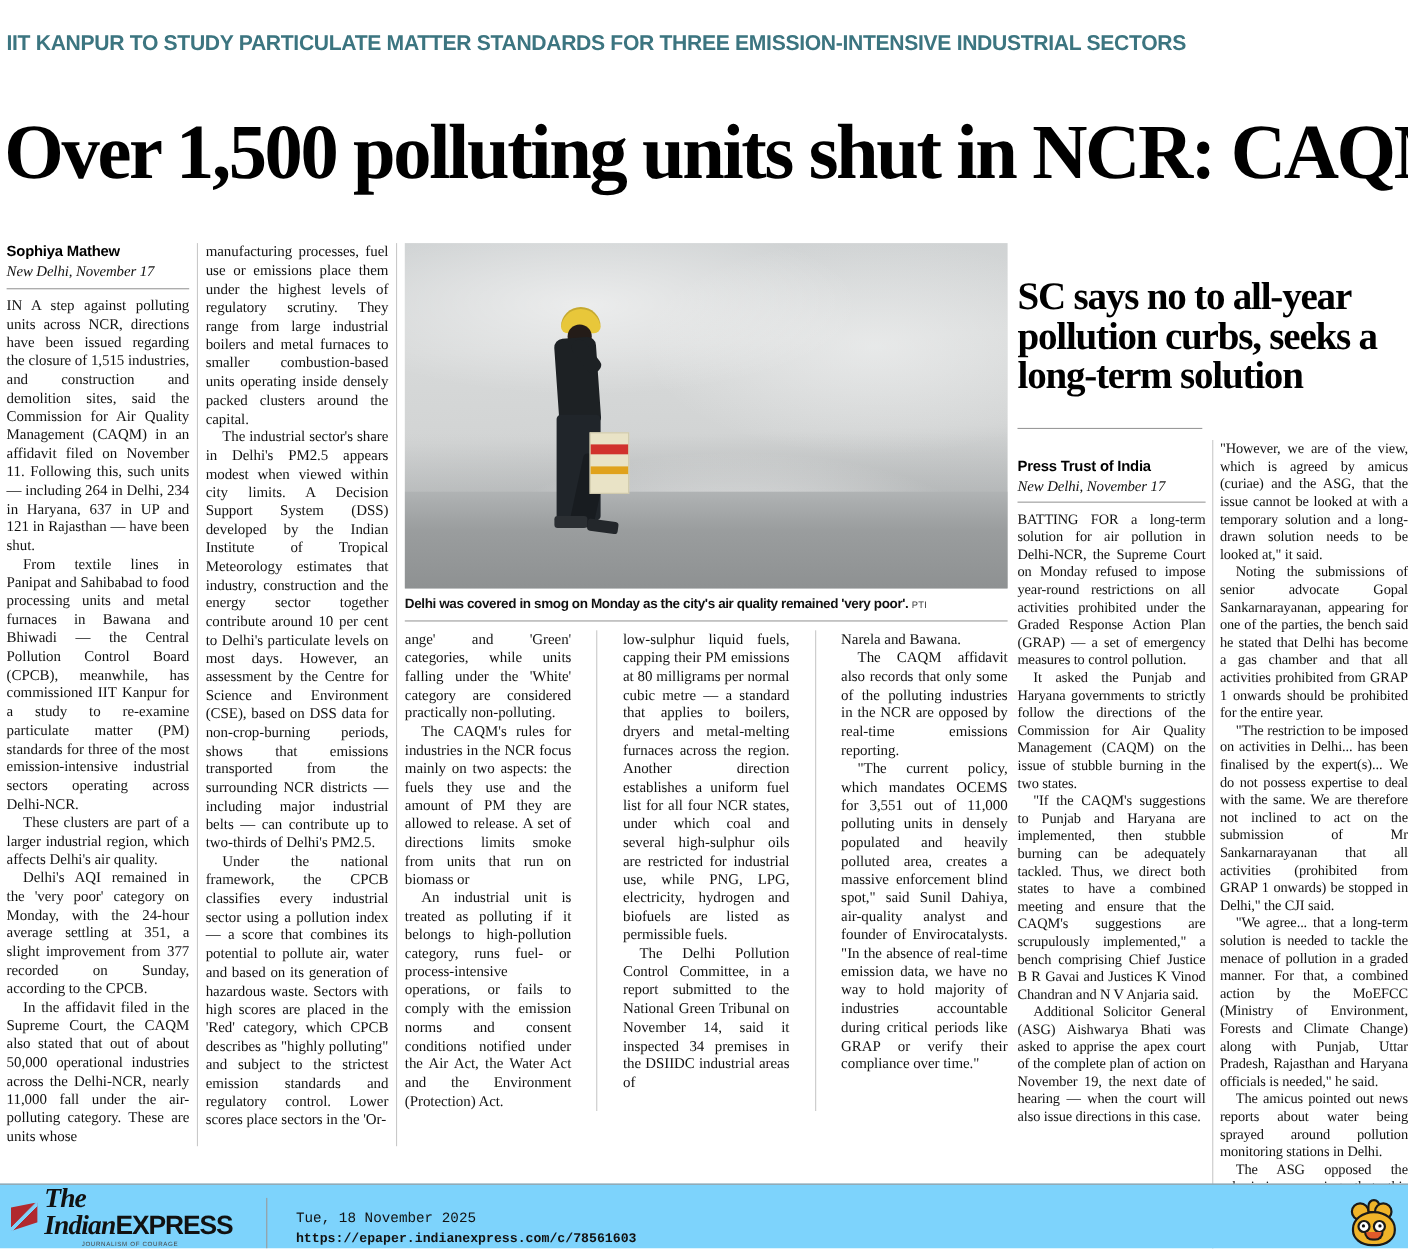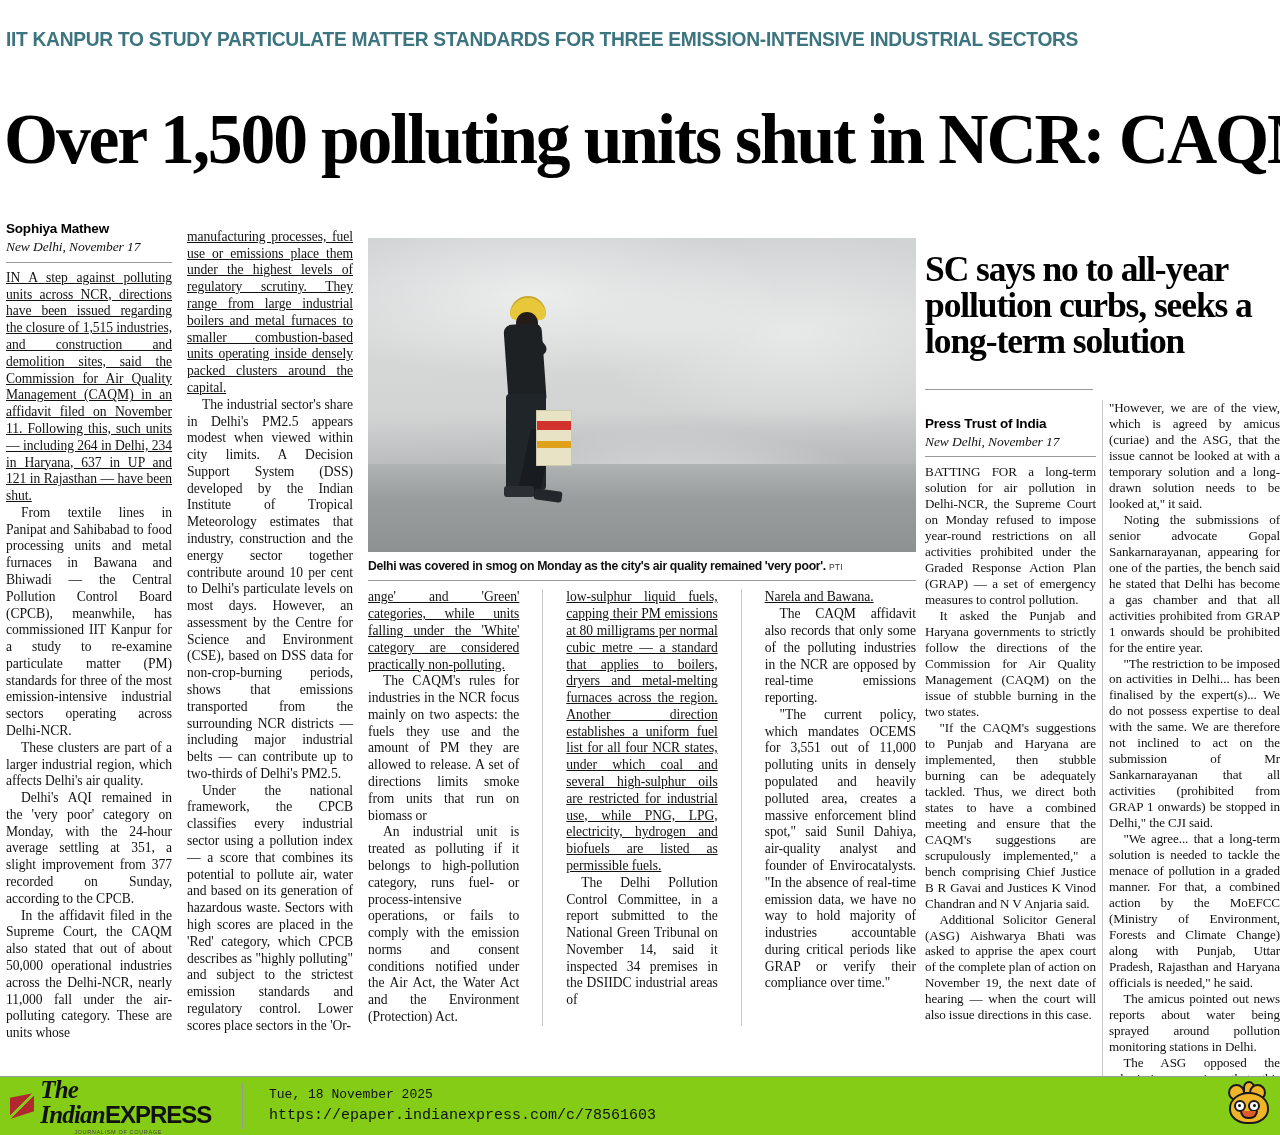--- a/index.html
+++ b/index.html
@@ -90,36 +90,36 @@
   .col p {
     margin: 0;
     font-size: 13.6px;
     line-height: 1.235;
     text-align: justify;
     text-justify: inter-word;
     letter-spacing: -0.05px;
     hyphens: none;
   }
   .col p + p { text-indent: 1.1em; }
-  .col p.noindent { text-indent: 0; text-decoration: underline; }
+  .col p.noindent { text-indent: 0; }
 
   .cols-3 {
     display: flex;
     gap: 16px;
   }
   .cols-3 > .col { width: 172px; }
   .cols-3 > .vr {
     width: 1px;
     background: #c9c9c9;
     margin: 0 7px;
     flex: 0 0 1px;
   }
 
   
-  .top-inner { display: flex; align-items: center; }
+  .top-inner { display: flex; }
   .topcol { width: 172px; }
   .topvr { width: 1px; background: #c9c9c9; margin: 0 7px; }
 
   .photo-col { width: 548px; }
   .photo {
     width: 548px;
     height: 314px;
     position: relative;
     overflow: hidden;
     background: linear-gradient(178deg,#cfd2d3 0%,#d7d9d9 30%,#d2d4d4 55%,#b9bcbd 78%,#a9acad 100%);
@@ -224,23 +224,23 @@
     letter-spacing: -0.1px;
   }
   .rail-col p + p { text-indent: 1.1em; }
 
   
   .footer {
     position: absolute;
     left: 0; right: 0; bottom: 0;
     height: 58px;
     border-top: 1px solid #9a9a9a;
-    background: #84cc16;
+    background: #7dd3fc;
     display: flex;
-    align-items: center;
+    align-items: flex-end;
   }
   .masthead {
     display: flex;
     align-items: center;
     padding-left: 10px;
     width: 230px;
   }
   .mast-flag {
     width: 26px; height: 26px; margin-right: 6px;
     background:
@@ -266,21 +266,21 @@
     margin-top: 2px;
   }
   .foot-divider { width:1px; height: 46px; background:#9a9a9a; margin: 0 10px 0 2px; }
   .foot-meta {
     font-family: "Liberation Mono", monospace;
     font-size: 13px;
     color: #111;
     line-height: 1.45;
     margin-left: 16px;
   }
-  .foot-meta .url { font-size: 15px; }
+  .foot-meta .url { font-size: 12px; font-weight: bold; }
   .foot-spacer { flex: 1; }
   .mascot { width: 42px; height: 40px; position: relative; margin-right: 12px; }
   .mascot .face {
     position:absolute; left: 3px; top: 6px; width: 36px; height: 28px;
     background: #f0b429; border-radius: 50% 50% 45% 45%;
     border: 2px solid #1a1a1a;
   }
   .mascot .ear-l, .mascot .ear-r {
     position:absolute; top: -2px; width: 13px; height: 13px;
     background:#f0b429; border: 2px solid #1a1a1a; border-radius: 50% 50% 0 50%;

